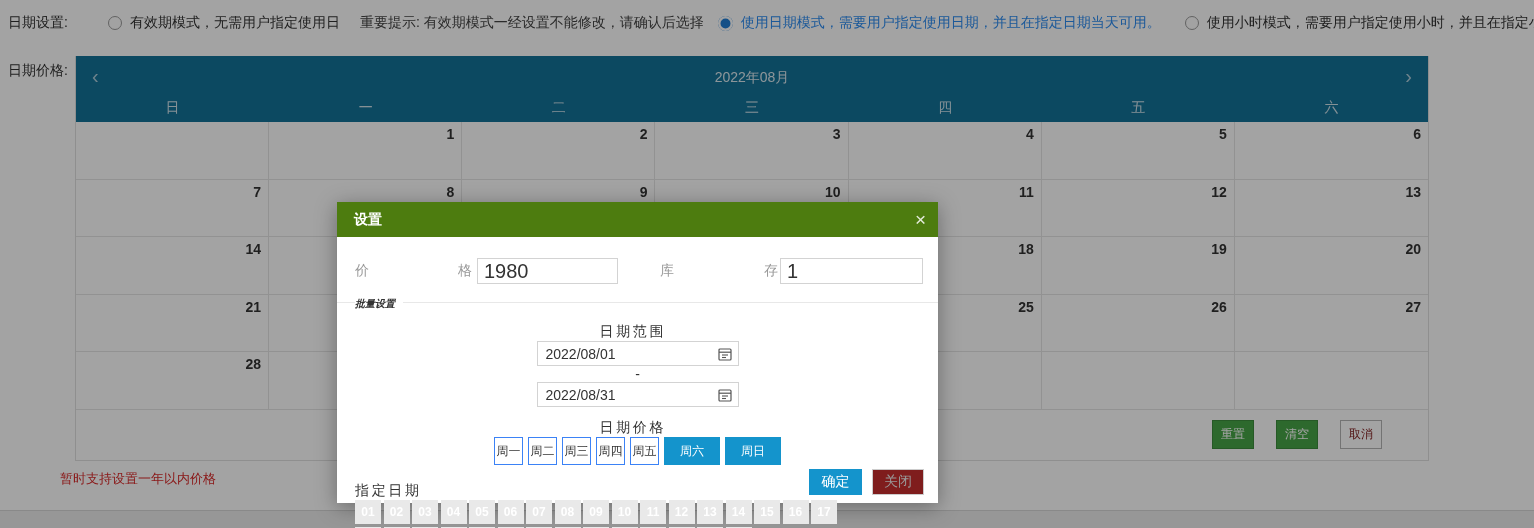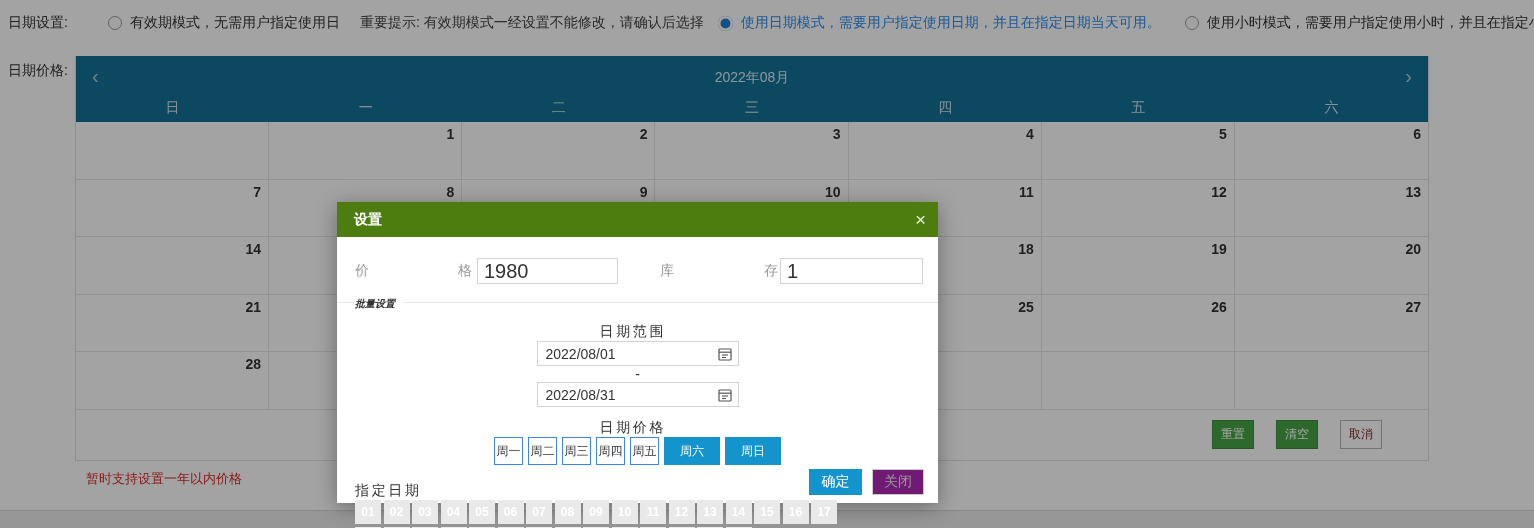--- a/index.html
+++ b/index.html
@@ -16,21 +16,21 @@
   .radio { width:14px; height:14px; border-radius:50%; border:1px solid #9a9a9a;
            background:#fdfdfd; display:inline-block; flex:0 0 auto; margin-right:8px; }
   .radio.checked { border:none; background:#217dd4; box-shadow:inset 0 0 0 2.5px #fff;
                    width:15px; height:15px; }
   .opt-label { margin-right:20px; }
   .warning { color:#444; margin-right:14px; }
   .blue-text { color:#2d8cf0; margin-right:24px; }
 
   
   .side-label { position:absolute; left:8px; top:62px; }
-  .note-red  { position:absolute; left:86px; top:470px; color:#d92b2b; font-size:13px; }
+  .note-red  { position:absolute; left:60px; top:470px; color:#d92b2b; font-size:13px; }
 
   
   .calendar { position:absolute; left:75px; top:56px; width:1354px; height:405px;
               background:#fff; border:1px solid #e0e0e0; border-top:none; }
   .cal-header { height:66px; background:#147298; position:relative; }
   .cal-title { position:absolute; top:13px; left:0; right:0; text-align:center;
                color:rgba(255,255,255,.85); font-size:14px; }
   .cal-nav { position:absolute; top:8px; font-size:20px; color:rgba(255,255,255,.65);
              cursor:pointer; line-height:24px; padding:0 6px; }
   .cal-prev { left:10px; } .cal-next { right:10px; }
@@ -92,21 +92,21 @@
   .wk-btn.selected { width:56px; border-color:#1494cc; background:#1494cc; color:#fff; }
 
   .dates-row { margin-top:12px; align-items:flex-start; }
   .dates-row .m-label { padding-top:5px; }
   .dates-wrap { width:487px; display:flex; flex-wrap:wrap; gap:3px 2.5px; }
   .date-btn { width:26px; height:24px; background:#e9e9e9; color:#fff; font-size:12px;
               font-weight:bold; display:flex; align-items:center; justify-content:center; cursor:pointer; }
 
   .modal-footer { position:absolute; right:14px; bottom:8px; display:flex; gap:10px; }
   .btn-ok { width:53px; height:26px; background:#1494cc; color:#fff; border:none; font-size:14px; }
-  .btn-cancel { width:52px; height:26px; background:#701a75; color:#999; border:1px solid #ccc; font-size:14px; }
+  .btn-cancel { width:52px; height:26px; background:#7f1d1d; color:#999; border:1px solid #ccc; font-size:14px; }
 </style>
 </head>
 <body>
 
 <div class="top-row">
   <span class="section-label">日期设置:</span>
   <span class="radio"></span>
   <span class="opt-label">有效期模式，无需用户指定使用日</span>
   <span class="warning">重要提示: 有效期模式一经设置不能修改，请确认后选择</span>
   <span class="radio checked"></span>

